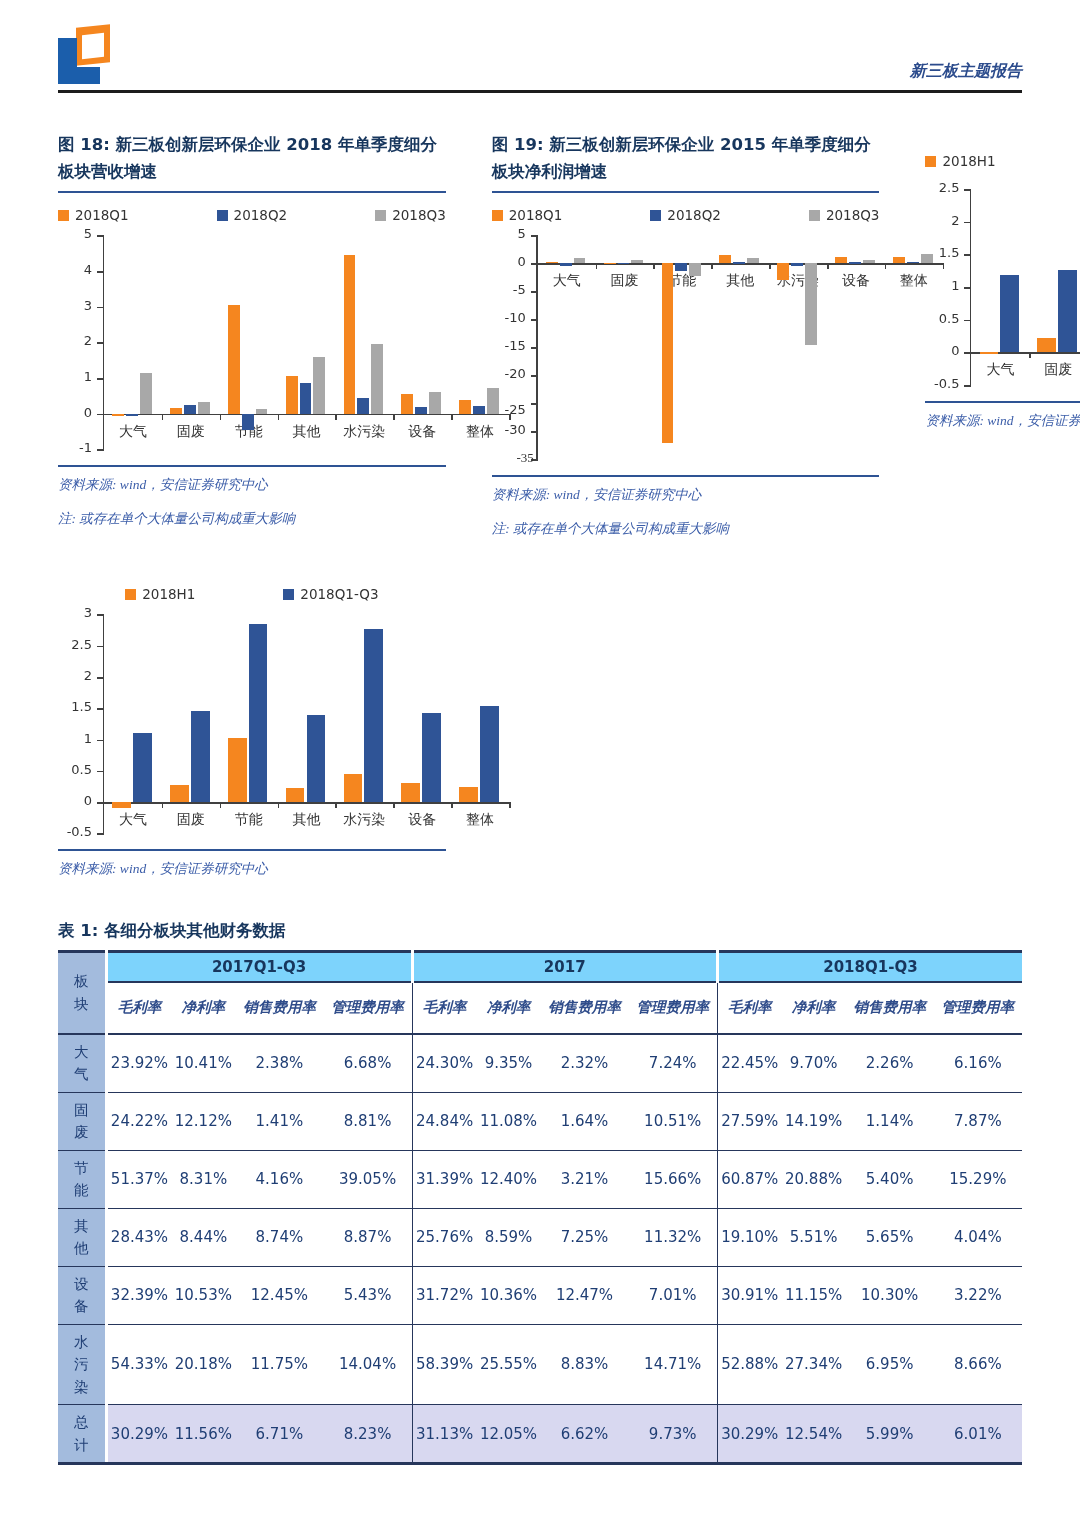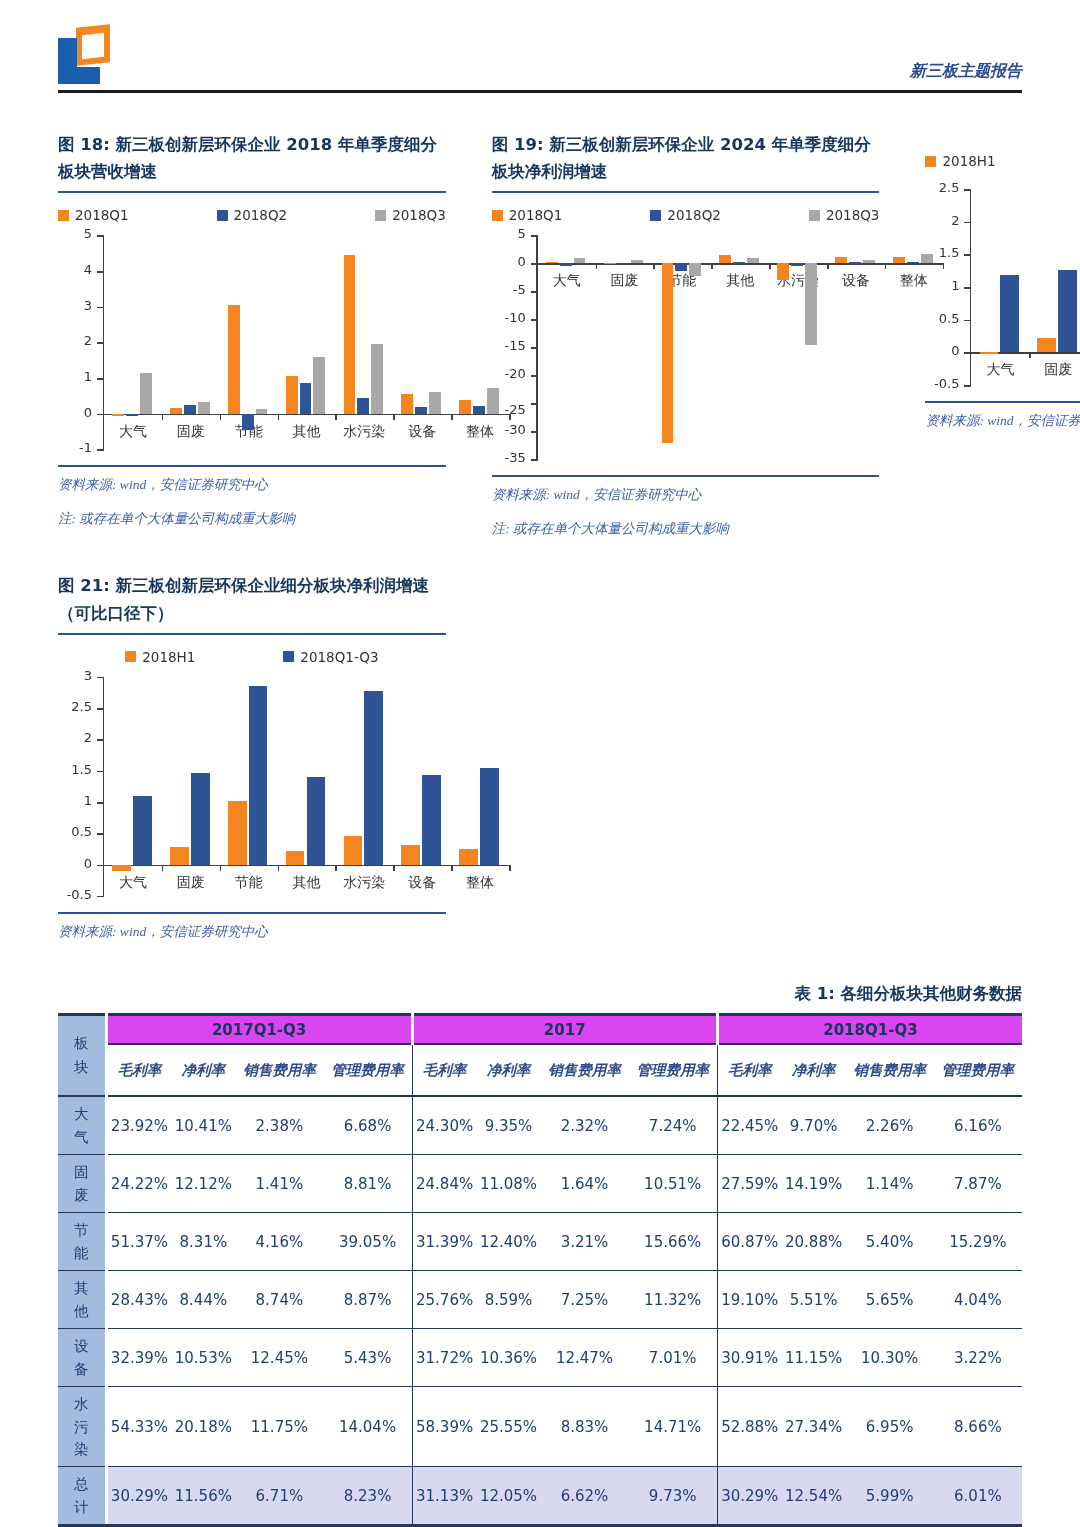--- a/index.html
+++ b/index.html
@@ -35,24 +35,24 @@
   .ytl { position:absolute; text-align:right; font-size:13px; color:#333; }
   .xtl { position:absolute; text-align:center; font-size:14px; color:#333; }
   .bar { position:absolute; }
   .fig-footer { border-top:2.5px solid #2e5394; margin-top:8px; padding-top:9px; }
   .src-text, .note-text { font-family:"Liberation Serif", serif; font-style:italic;
                           font-size:13.5px; color:#3a5ca8; }
   .note-text { margin-top:16px; }
 
   
   .table-section { margin-top:42px; }
-  .table-title { font-size:16.5px; font-weight:bold; color:#17365d; margin-bottom:8px;text-align:right; }
+  .table-title { font-size:16.5px; font-weight:bold; color:#17365d; margin-bottom:8px; }
   table { width:100%; border-collapse:collapse; border-top:3px solid #26365b; border-bottom:3px solid #26365b; }
   th, td { text-align:center; vertical-align:middle; }
-  .group-cell { background:#d946ef; color:#17365d; font-weight:bold; font-size:15px; height:30px;
+  .group-cell { background:#7dd3fc; color:#17365d; font-weight:bold; font-size:15px; height:30px;
                 border-bottom:2px solid #26365b; }
   .gsep { border-left:3px solid #ffffff; }
   .corner-cell { background:#a3bbdd; color:#1f3e74; white-space:pre-line; width:48px; font-size:14.5px;
                  line-height:1.6; border-right:3px solid #ffffff; border-bottom:2px solid #26365b; font-weight:normal; }
   .sub-cell { color:#2f4c8a; font-family:"Liberation Serif", serif; font-style:italic; font-weight:bold;
               font-size:14.5px; height:52px; border-bottom:2px solid #26365b; padding:4px 6px; line-height:1.5; }
   .row-label { background:#a3bbdd; color:#1f3e74; white-space:pre-line; font-size:14.5px; line-height:1.55;
                border-right:3px solid #ffffff; border-bottom:1.5px solid #26365b; font-weight:normal; padding:6px 0; }
   .val-cell { color:#1f3e74; font-size:15px; padding:17px 2px; border-bottom:1.5px solid #26365b; }
   .gstart { border-left:1.5px solid #26365b; }
@@ -148,21 +148,21 @@
             <div class="bar" style="left: 415.129px; top: 178.487px; width: 11.8857px; height: 7.84667px; background: rgb(47, 84, 150);"></div>
             <div class="bar" style="left: 429.014px; top: 160.653px; width: 11.8857px; height: 25.68px; background: rgb(168, 168, 168);"></div>
           </div>
         <div class="fig-footer">
           <div class="src-text">资料来源: wind，安信证券研究中心</div>
           <div class="note-text">注: 或存在单个大体量公司构成重大影响</div>
         </div>
       </figure>
 
       <figure>
-        <div class="fig-title">图 19: 新三板创新层环保企业 2024 年单季度细分板块净利润增速</div>
+        <div class="fig-title">图 19: 新三板创新层环保企业 2015 年单季度细分板块净利润增速</div>
         <div class="legend">
             <span class="legend-item">
               <span class="swatch" style="background: rgb(245, 134, 31);"></span>
               <span class="">2018Q1</span>
             </span>
             <span class="legend-item">
               <span class="swatch" style="background: rgb(47, 84, 150);"></span>
               <span class="">2018Q2</span>
             </span>
             <span class="legend-item">
@@ -182,21 +182,21 @@
             <div class="ytl" style="left: 0px; top: 83px; width: 34px;">-10</div>
             <div class="ax" style="left: 39px; top: 120px; width: 7px; height: 1.5px;"></div>
             <div class="ytl" style="left: 0px; top: 111px; width: 34px;">-15</div>
             <div class="ax" style="left: 39px; top: 148px; width: 7px; height: 1.5px;"></div>
             <div class="ytl" style="left: 0px; top: 139px; width: 34px;">-20</div>
             <div class="ax" style="left: 39px; top: 176px; width: 7px; height: 1.5px;"></div>
             <div class="ytl" style="left: 0px; top: 175px; width: 34px;">-25</div>
             <div class="ax" style="left: 39px; top: 204px; width: 7px; height: 1.5px;"></div>
             <div class="ytl" style="left: 0px; top: 195px; width: 34px;">-30</div>
             <div class="ax" style="left: 39px; top: 232px; width: 7px; height: 1.5px;"></div>
-            <div class="ytl" style="left: 0px; top: 223px; width: 34px;">-35</div>
+            <div class="ytl" style="left: 8px; top: 223px; width: 34px; font-family: Liberation Serif, serif;">-35</div>
             <div class="ax" style="left: 44.5px; top: 36px; width: 406.5px; height: 1.5px;"></div>
             <div class="ax" style="left: 103.857px; top: 36px; width: 1.5px; height: 6px;"></div>
             <div class="ax" style="left: 161.714px; top: 36px; width: 1.5px; height: 6px;"></div>
             <div class="ax" style="left: 219.571px; top: 36px; width: 1.5px; height: 6px;"></div>
             <div class="ax" style="left: 277.429px; top: 36px; width: 1.5px; height: 6px;"></div>
             <div class="ax" style="left: 335.286px; top: 36px; width: 1.5px; height: 6px;"></div>
             <div class="ax" style="left: 393.143px; top: 36px; width: 1.5px; height: 6px;"></div>
             <div class="ax" style="left: 451px; top: 36px; width: 1.5px; height: 6px;"></div>
             <div class="xtl" style="left: 46px; top: 45px; width: 57.8571px;">大气</div>
             <div class="xtl" style="left: 103.857px; top: 45px; width: 57.8571px;">固废</div>
@@ -289,21 +289,20 @@
             <div class="bar" style="left: 364.214px; top: 77.9067px; width: 18.8286px; height: 93.4267px; background: rgb(47, 84, 150);"></div>
             <div class="bar" style="left: 401.243px; top: 151.08px; width: 18.8286px; height: 20.2533px; background: rgb(245, 134, 31);"></div>
             <div class="bar" style="left: 422.071px; top: 77.9067px; width: 18.8286px; height: 93.4267px; background: rgb(47, 84, 150);"></div>
           </div>
         <div class="fig-footer">
           <div class="src-text">资料来源: wind，安信证券研究中心</div>
         </div>
       </figure>
 
       <figure>
-        <div class="fig-title">图 21: 新三板创新层环保企业细分板块净利润增速（可比口径下）</div>
         <div class="legend">
             <span class="legend-item">
               <span class="swatch" style="background: rgb(245, 134, 31);"></span>
               <span class="">2018H1</span>
             </span>
             <span class="legend-item">
               <span class="swatch" style="background: rgb(47, 84, 150);"></span>
               <span class="">2018Q1-Q3</span>
             </span>
           </div>

